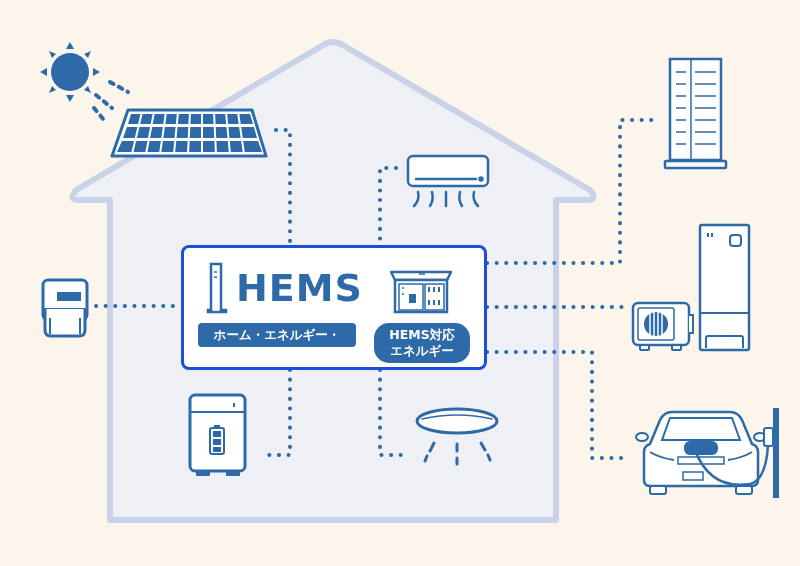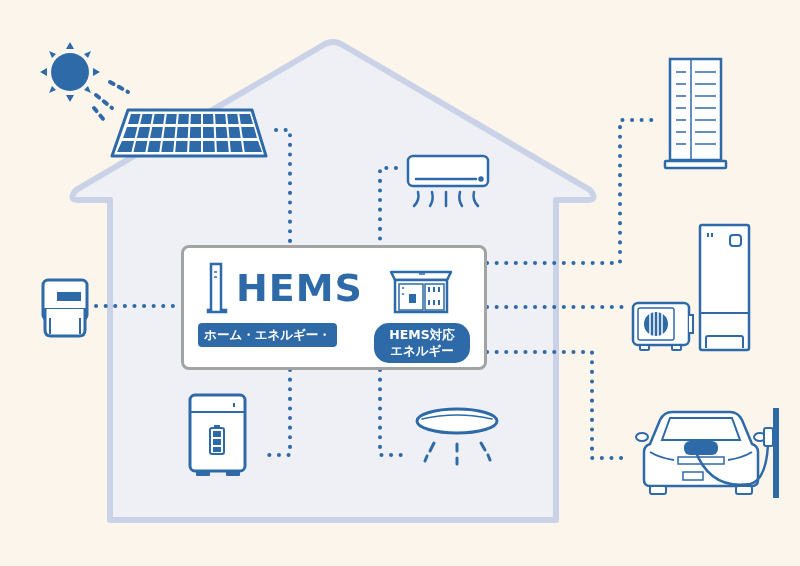--- a/index.html
+++ b/index.html
@@ -1,21 +1,21 @@
 <!DOCTYPE html>
 <html><head>
 <meta charset="utf-8">
 <style>
   html,body{margin:0;padding:0;}
   body{width:800px;height:566px;background:#fbf5ec;position:relative;overflow:hidden;font-family:"DejaVu Sans","Liberation Sans",sans-serif;}
   svg.stage{position:absolute;left:0;top:0;}
-  .hems-box{position:absolute;left:181px;top:245px;width:306px;height:125px;background:#fff;border:3px solid #a3a3a3;border-radius:8px;box-sizing:border-box;}
+  .hems-box{position:absolute;left:181px;top:245px;width:306px;height:125px;background:#fff;border:3px solid #1d4ed8;border-radius:8px;box-sizing:border-box;}
   .hems-title{position:absolute;left:52px;top:18px;font-size:38px;font-weight:bold;color:#2f6aa8;letter-spacing:1px;font-family:"DejaVu Sans",sans-serif;}
   .label{position:absolute;background:#2f6aa8;color:#fff;font-weight:bold;font-size:12.5px;line-height:16px;text-align:center;border-radius:4px;padding:4px 6px;box-sizing:border-box;}
-  .label.left{left:14px;top:75px;width:139px;}
+  .label.left{left:14px;top:75px;width:158px;}
   .label.right{left:190px;top:75px;width:96px;border-radius:15px;}
   .label span{display:block;white-space:nowrap;}
 </style>
 </head>
 <body>
 
 <svg class="stage" width="800" height="566" viewBox="0 0 800 566">
 
   <g>
     <path d="M110 520 L110 200 L78 200 Q68 200 76 190 L325 44 Q333 40 341 44 L590 190 Q598 200 588 200 L556 200 L556 520 Z" fill="#eef0f6" stroke="#c9d2e6" stroke-width="6" stroke-linejoin="round"></path>

